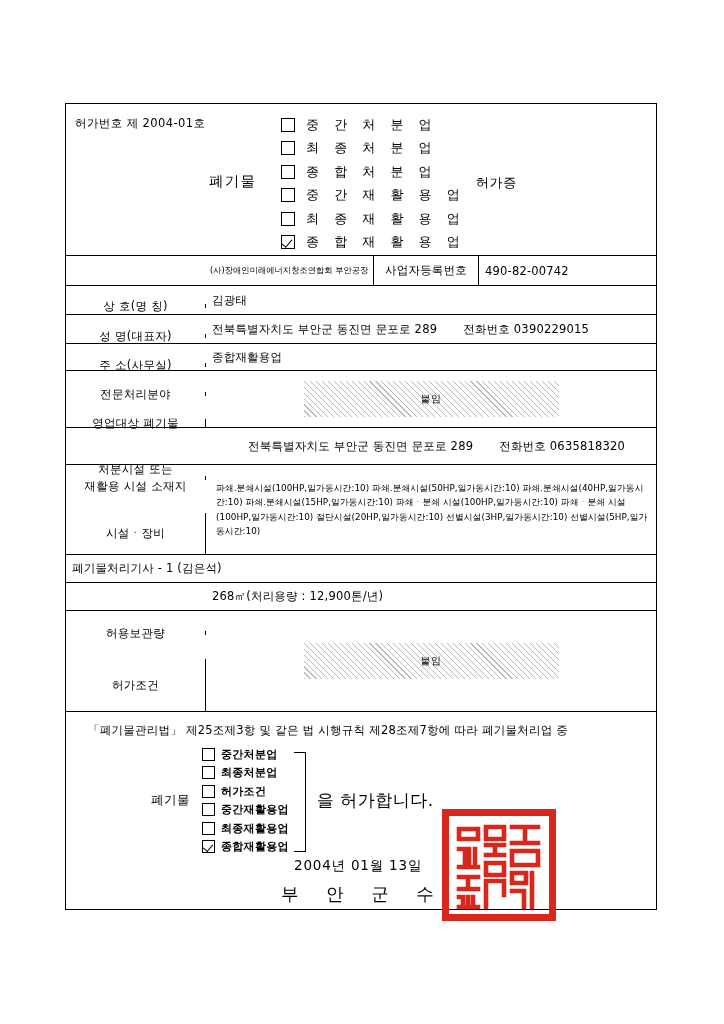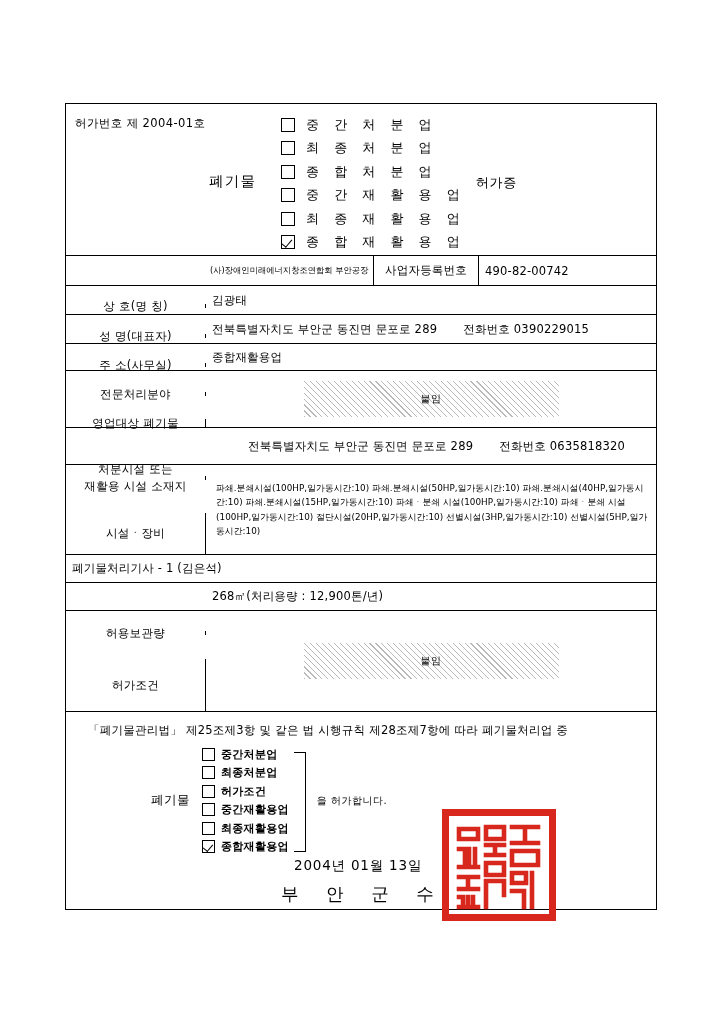--- a/index.html
+++ b/index.html
@@ -256,21 +256,21 @@
     left: 92px;
     top: 7px;
     width: 12px;
     height: 100px;
     border-top: 1.2px solid #000;
     border-right: 1.2px solid #000;
     border-bottom: 1.2px solid #000;
     box-sizing: border-box;
   }
   .foot-approve {
-    font-size: 10px;
+    font-size: 17px;
     letter-spacing: 0.5px;
     margin-left: 28px;
     white-space: nowrap;
     align-self: center;
   }
   .date-line {
     position: absolute;
     left: 228px;
     top: 145px;
     font-size: 13.5px;

